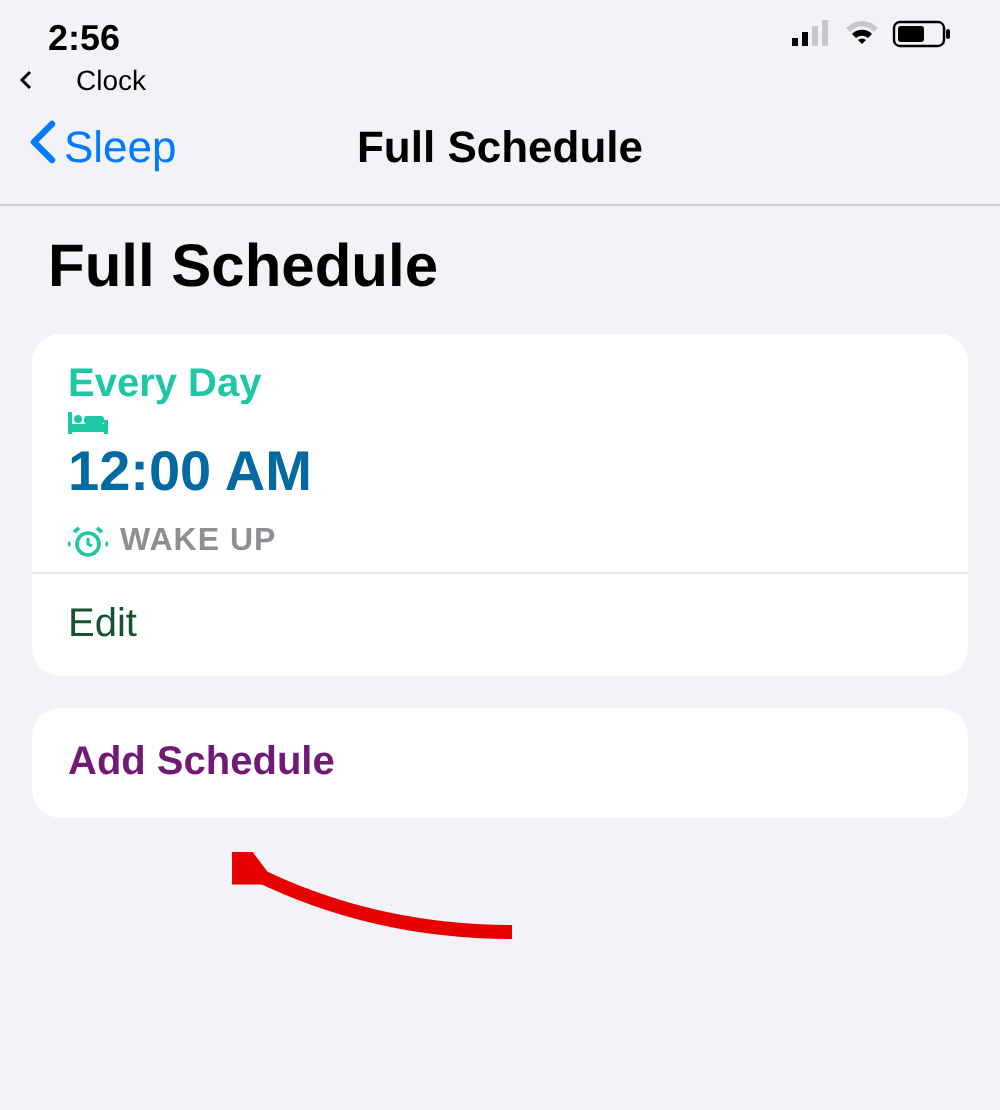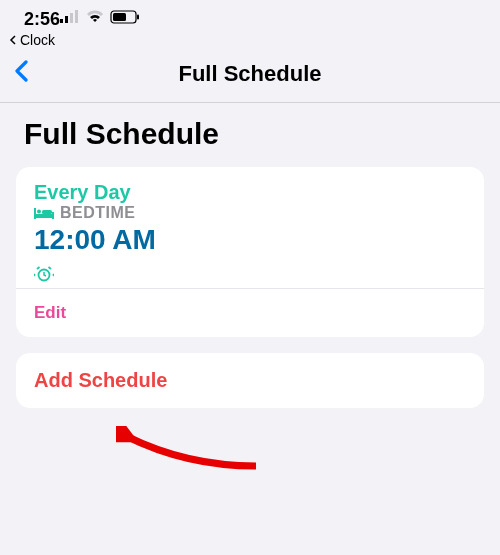--- a/index.html
+++ b/index.html
@@ -6,20 +6,21 @@
     body {
       font-family: -apple-system, BlinkMacSystemFont, "Helvetica Neue", sans-serif;
       width: 500px;
       height: 555px;
       background: #f2f2f7;
       overflow: hidden;
       position: relative;
     }
     .status-bar {
       display: flex;
+      justify-content: space-between;
       align-items: center;
       padding: 8px 24px 0 24px;
       height: 30px;
       background: #f2f2f7;
     }
     .status-time {
       font-weight: 700;
       font-size: 18px;
     }
     .status-icons {
@@ -31,21 +32,21 @@
       display: flex;
       align-items: center;
       padding: 2px 8px 6px 8px;
       background: #f2f2f7;
     }
     .breadcrumb-back {
       font-size: 14px;
       color: #000;
       display: flex;
       align-items: flex-start;
-      gap: 2px;
+      gap: 20px;
     }
     .nav-bar {
       display: flex;
       align-items: center;
       padding: 6px 14px 14px 14px;
       background: #f2f2f7;
       border-bottom: 1px solid #d1d1d6;
       position: relative;
     }
     .nav-back {
@@ -106,33 +107,33 @@
       font-weight: 800;
       color: #0369a1;
       margin-bottom: 10px;
     }
     .divider {
       height: 1px;
       background: #e5e5ea;
       margin: 6px -18px 0 -18px;
     }
     .edit-link {
-      color: #ec4899;
-      font-size: 17px;
-      font-weight: 700;
+      color: #14532d;
+      font-size: 20px;
+      font-weight: 400;
       padding-top: 14px;
       display: block;
     }
     .add-card {
       background: #fff;
       border-radius: 14px;
       padding: 16px 18px;
     }
     .add-link {
-      color: #ef4444;
+      color: #701a75;
       font-size: 20px;
       font-weight: 600;
     }
     .arrow-annotation {
       position: absolute;
       left: 116px;
       top: 426px;
       pointer-events: none;
     }
     .chevron-left {
@@ -181,55 +182,56 @@
   </span>
 </div>
 
 <div class="nav-bar">
   <div class="nav-back">
     <span class="chevron-left">
       <svg width="16" height="22" viewBox="0 0 16 22">
           <path d="M12 2 L3 11 L12 20" stroke="#007aff" stroke-width="3.2" fill="none" stroke-linecap="round" stroke-linejoin="round"></path>
         </svg>
     </span>
+    <span>Sleep</span>
   </div>
   <div class="nav-title">Full Schedule</div>
 </div>
 
 <div class="content">
   <div class="page-title">Full Schedule</div>
 
   <div class="card">
     <div class="schedule-label">Every Day</div>
 
     <div class="row-label">
       <span class="icon-wrap">
         <svg width="20" height="14" viewBox="0 0 20 14">
             <rect x="0" y="8" width="20" height="4" fill="#1ec8a5"></rect>
             <rect x="0" y="2" width="2" height="11" fill="#1ec8a5"></rect>
             <rect x="18" y="6" width="2" height="7" fill="#1ec8a5"></rect>
             <circle cx="5" cy="5.5" r="2" fill="#1ec8a5"></circle>
             <rect x="8" y="4" width="10" height="4" rx="1.5" fill="#1ec8a5"></rect>
           </svg>
       </span>
-      <span>BEDTIME</span>
     </div>
     <div class="time-value">12:00 AM</div>
 
     <div class="row-label">
       <span class="icon-wrap">
         <svg width="20" height="16" viewBox="0 0 20 16">
             <circle cx="10" cy="9" r="5.5" fill="none" stroke="#1ec8a5" stroke-width="1.8"></circle>
             <path d="M10 6 L10 9 L12 10" stroke="#1ec8a5" stroke-width="1.5" fill="none"></path>
             <path d="M3 3 L5.5 1" stroke="#1ec8a5" stroke-width="1.8"></path>
             <path d="M17 3 L14.5 1" stroke="#1ec8a5" stroke-width="1.8"></path>
             <path d="M1 8 C1 8 0 9 1 10" stroke="#1ec8a5" stroke-width="1.3" fill="none"></path>
             <path d="M19 8 C19 8 20 9 19 10" stroke="#1ec8a5" stroke-width="1.3" fill="none"></path>
           </svg>
       </span>
+      <span>WAKE UP</span>
     </div>
 
     <div class="divider"></div>
     <span class="edit-link">Edit</span>
   </div>
 
   <div class="add-card">
     <span class="add-link">Add Schedule</span>
   </div>
 </div>

